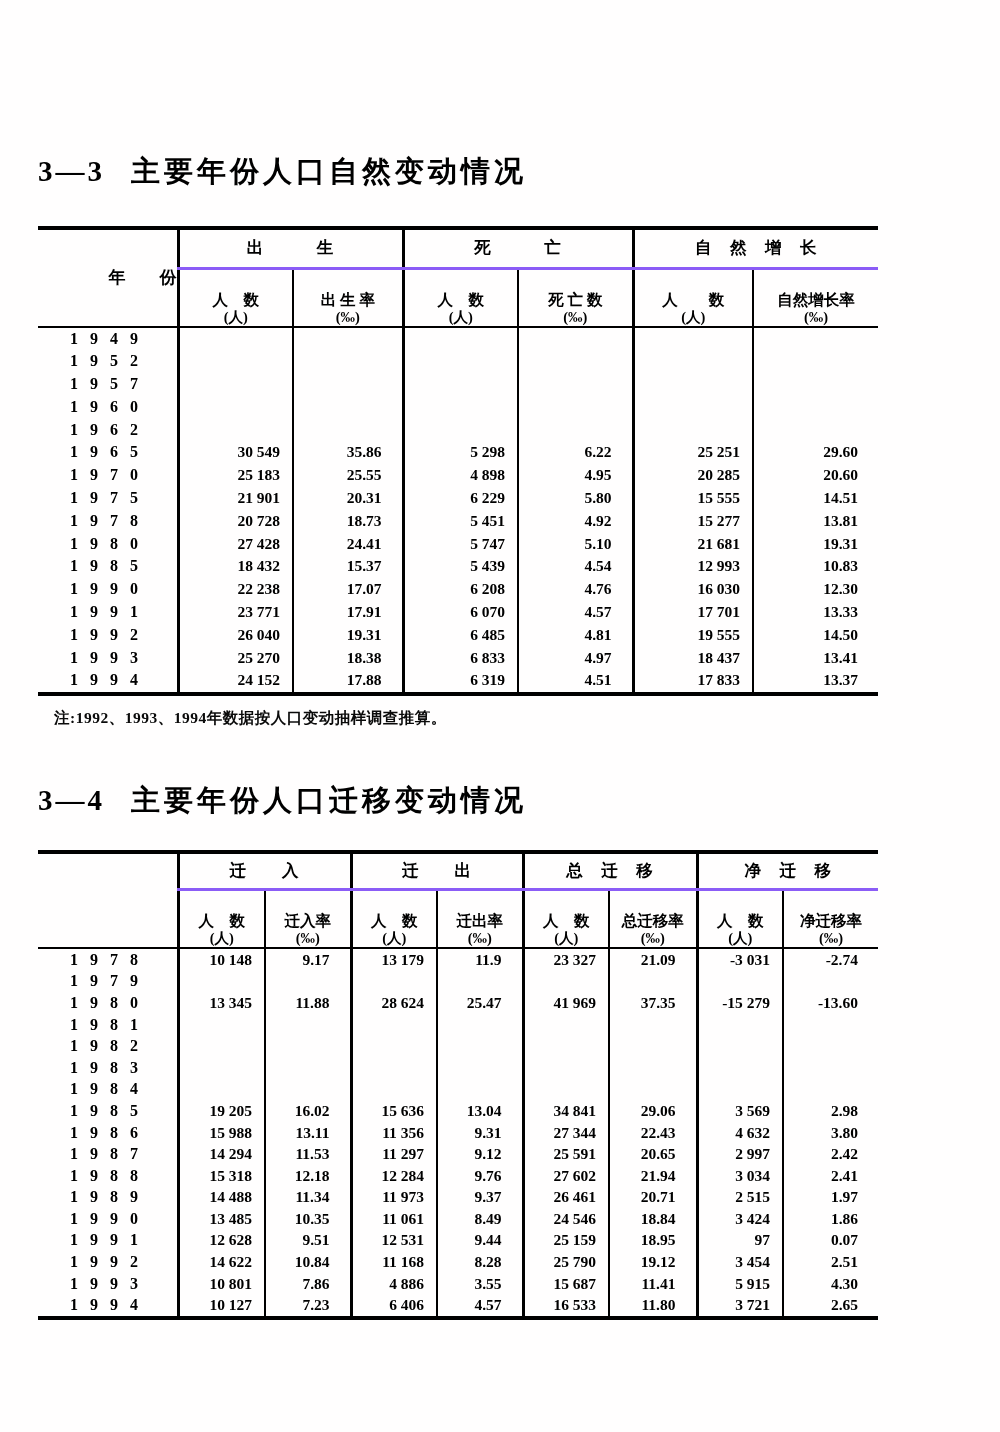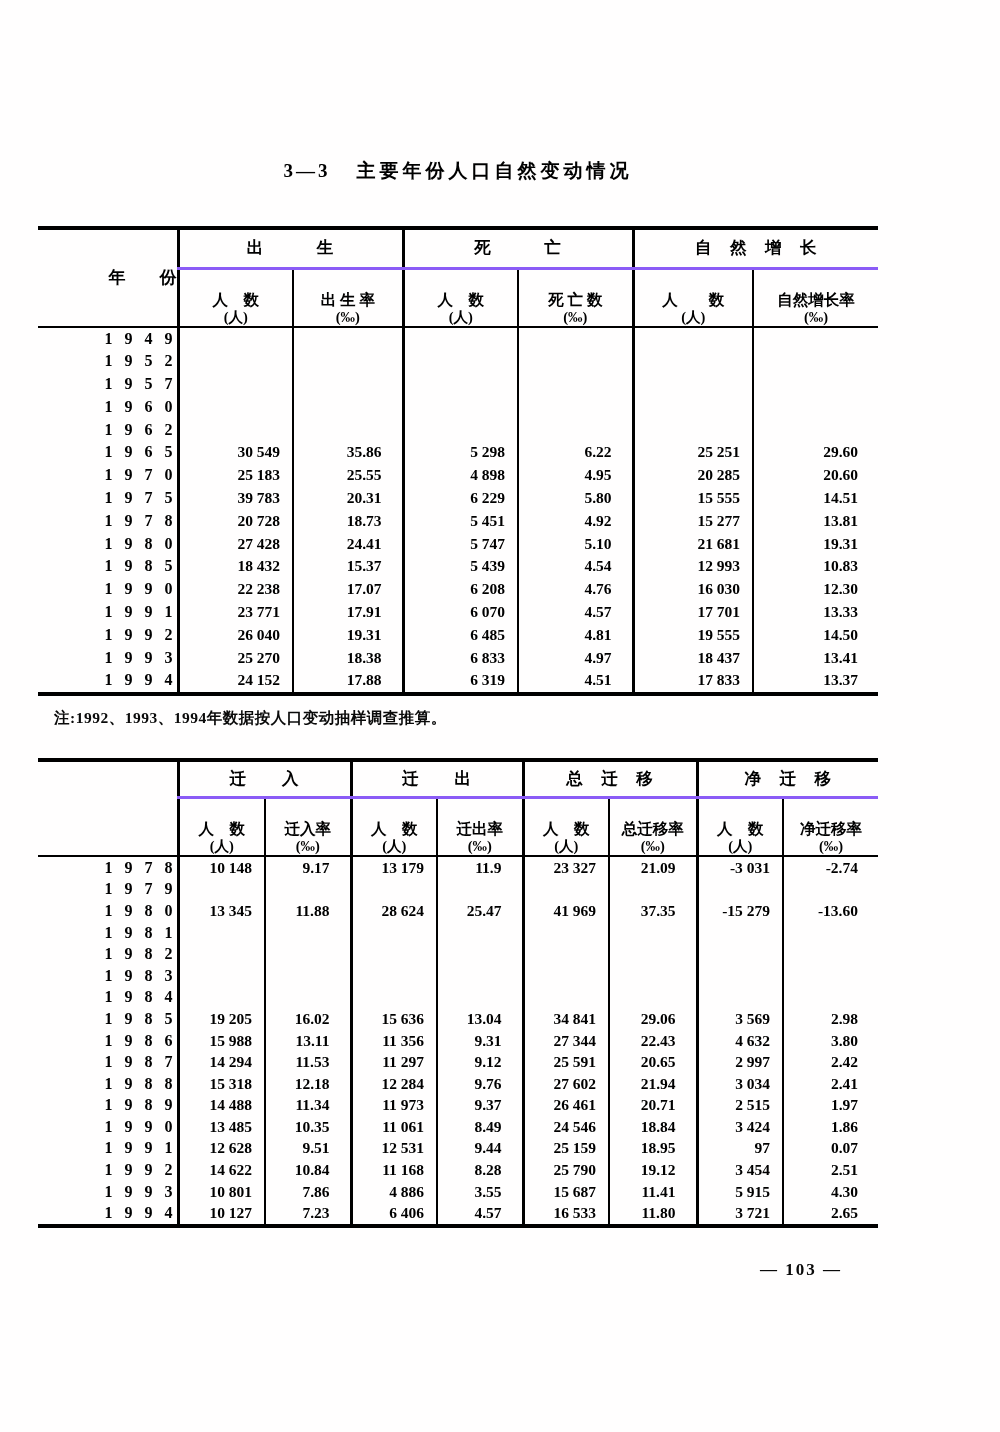--- a/index.html
+++ b/index.html
@@ -9,23 +9,22 @@
     width:1000px; height:1432px;
     background:#fffefe;
     color:#0a0a0a;
     font-family:"Liberation Serif","DejaVu Serif",serif;
     padding-top:150px;
     overflow:hidden;
   }
   .content { width:840px; margin-left:38px; }
 
   .doc-title {
-    text-align:center;
     font-weight:700;
-    font-size:19px;
+    font-size:29px;
     letter-spacing:2px;
     height:42px; line-height:42px;
     color:#000;
   }
   .doc-title .no { margin-right:26px; letter-spacing:3px; }
   .doc-title .tx { letter-spacing:4px; }
 
   table.t {
     table-layout:fixed;
     border-collapse:collapse;
@@ -50,21 +49,21 @@
   .t2 thead tr.sub-row th { height:49px; }
   .t thead tr.sub-row .h1 { font-size:15.5px; line-height:19px; margin-top:20px; }
   .t thead tr.sub-row .h2 { font-size:14.5px; line-height:17px; }
 
   .bl3 { border-left:3px solid #000; }
   .bl2 { border-left:2px solid #000; }
 
   .t tbody td { font-size:15.5px; }
   .t1 tbody td { height:22.8px; line-height:22.8px; }
   .t2 tbody td { height:21.6px; line-height:21.6px; }
-  .t tbody td.year { text-align:right; padding-left:32px; letter-spacing:4px; font-size:16px; }
+  .t tbody td.year { text-align:left; padding-left:32px; letter-spacing:4px; font-size:16px; }
   .t tbody td.num  { text-align:right; padding-right:12px; }
   .t tbody td.rate { padding-right:20px; }
 
   .note {
     font-size:15.5px; font-weight:700;
     margin-top:12px; padding-left:16px;
     letter-spacing:0.5px;
   }
   .note2 { margin-top:14px; }
   .title2 { margin-top:50px; }
@@ -195,21 +194,21 @@
             <td class="num bl3">25 183</td>
             <td class="num rate bl2">25.55</td>
             <td class="num bl3">4 898</td>
             <td class="num rate bl2">4.95</td>
             <td class="num bl3">20 285</td>
             <td class="num rate bl2">20.60</td>
           </tr>
 
           <tr>
             <td class="year">1 9 7 5</td>
-            <td class="num bl3">39 783</td>
+            <td class="num bl3">21 901</td>
             <td class="num rate bl2">20.31</td>
             <td class="num bl3">6 229</td>
             <td class="num rate bl2">5.80</td>
             <td class="num bl3">15 555</td>
             <td class="num rate bl2">14.51</td>
           </tr>
 
           <tr>
             <td class="year">1 9 7 8</td>
             <td class="num bl3">20 728</td>
@@ -287,20 +286,23 @@
             <td class="num bl3">6 319</td>
             <td class="num rate bl2">4.51</td>
             <td class="num bl3">17 833</td>
             <td class="num rate bl2">13.37</td>
           </tr>
         </tbody>
     </table>
 
     <div class="note">注:1992、1993、1994年数据按人口变动抽样调查推算。</div>
 
+    <div class="doc-title title2">
+      <span class="no">3—4</span><span class="tx">主要年份人口迁移变动情况</span>
+    </div>
 
     <table class="t t2">
       <colgroup>
         <col style="width:140px">
           <col style="width:87px">
           <col style="width:86px">
           <col style="width:86px">
         <col style="width:86px">
           <col style="width:86px">
           <col style="width:88px">
@@ -552,16 +554,15 @@
             <td class="num rate bl2">4.57</td>
             <td class="num bl3">16 533</td>
             <td class="num rate bl2">11.80</td>
             <td class="num bl3">3 721</td>
             <td class="num rate bl2">2.65</td>
           </tr>
         </tbody>
     </table>
 
 
-    <div class="pageno">— 103 —</div>
 
   </div>
 </div>
 
 </body></html>

